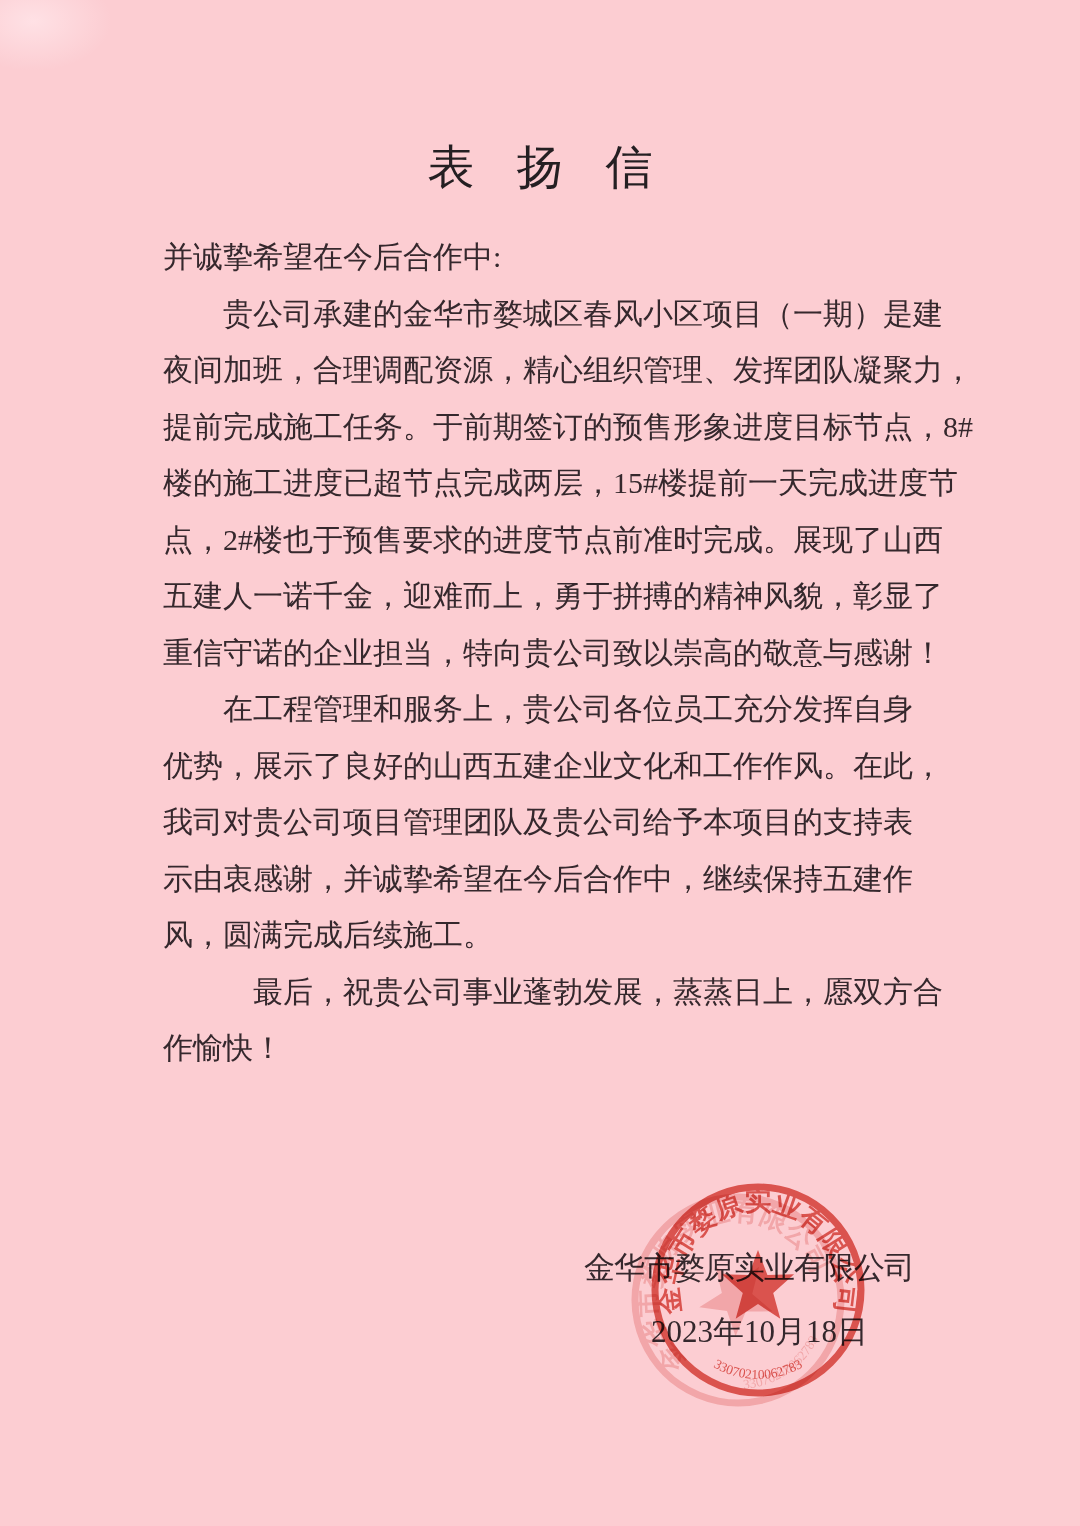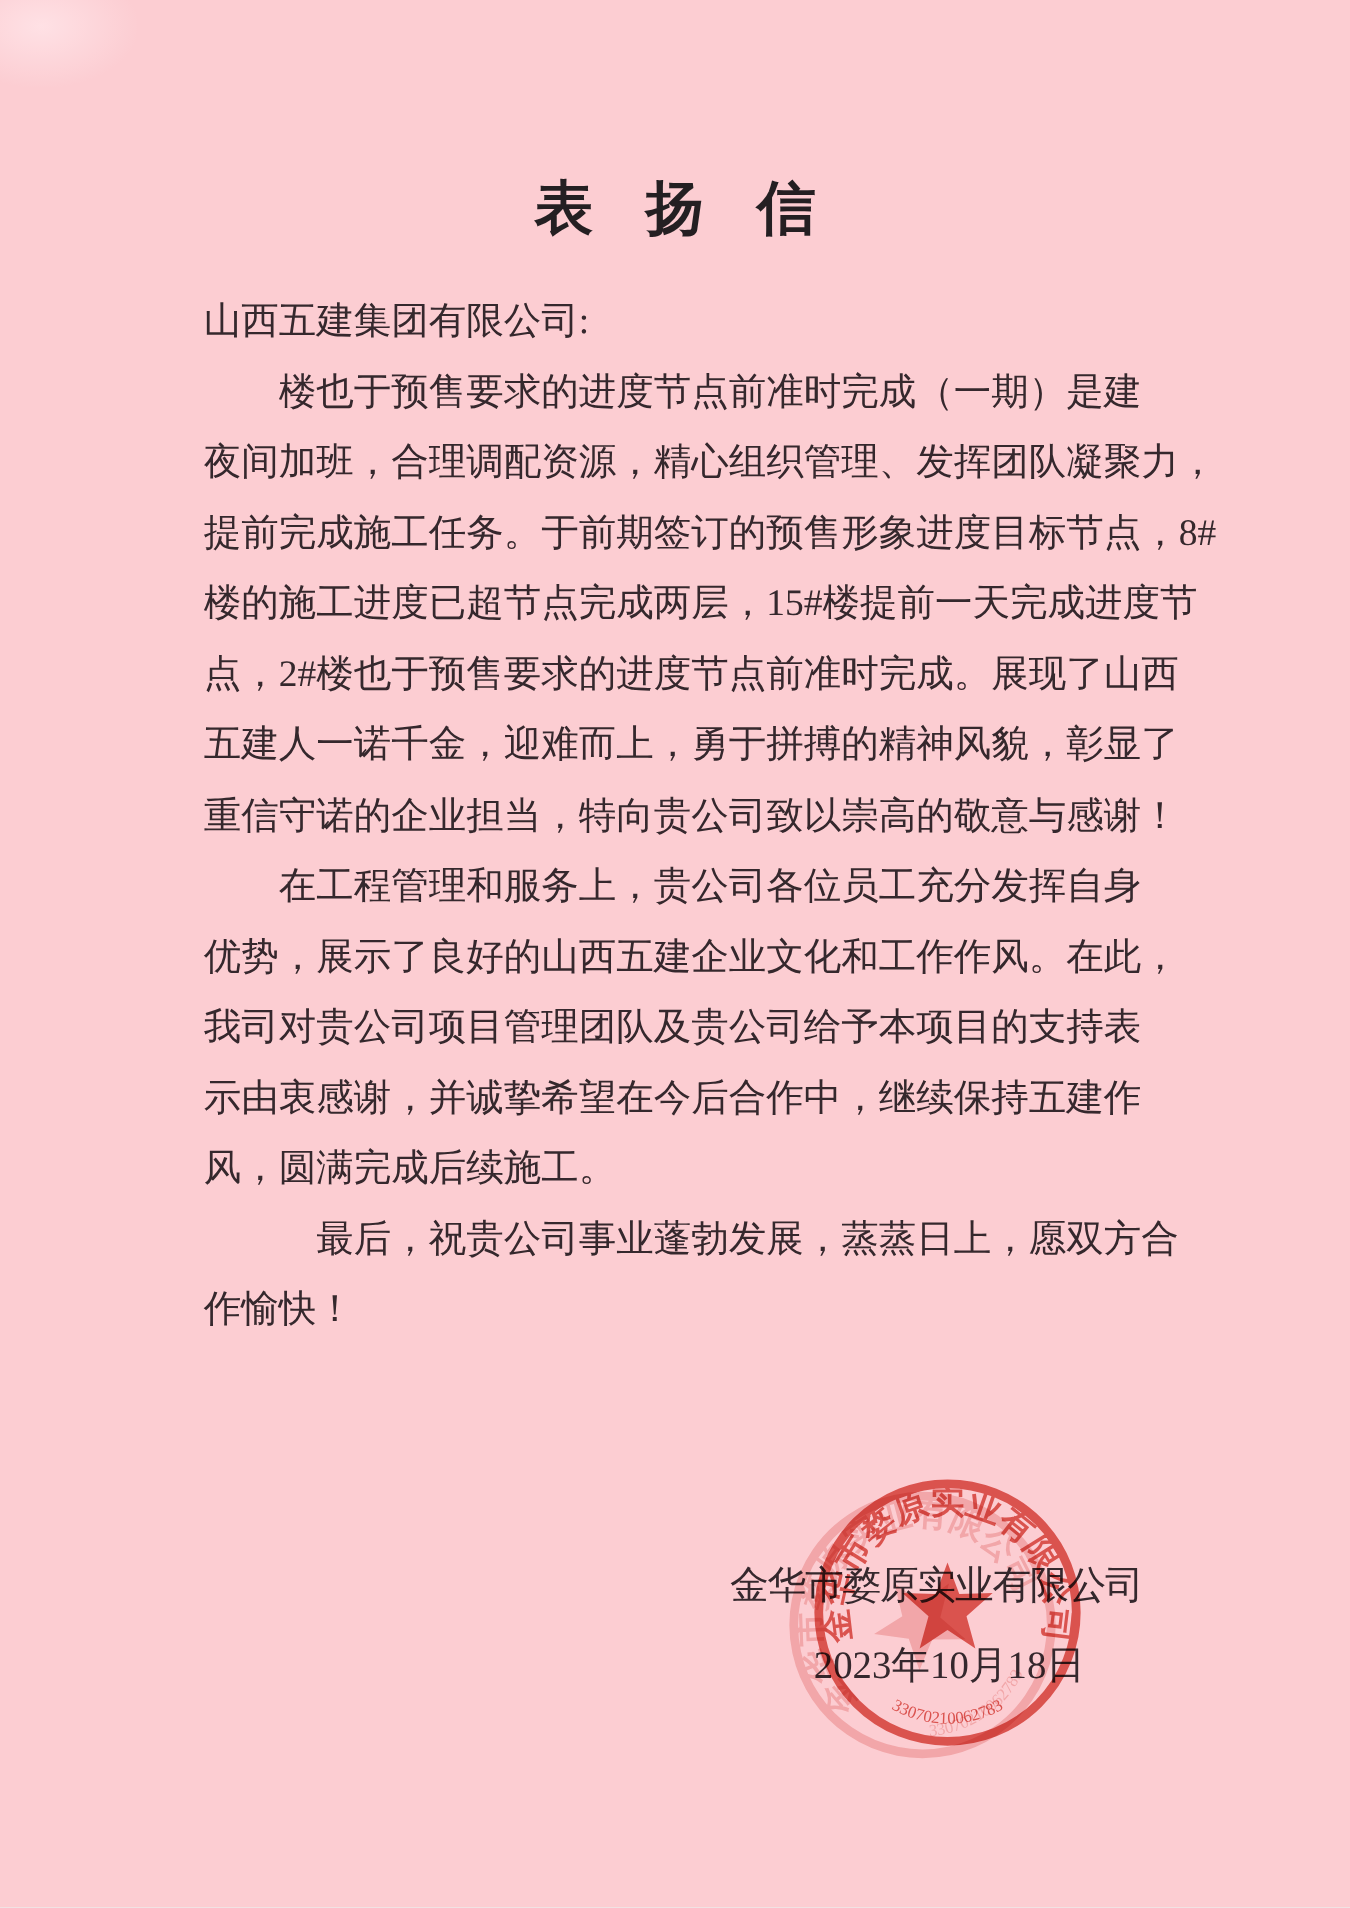--- a/index.html
+++ b/index.html
@@ -15,21 +15,21 @@
   .page::before{
     content:"";
     position:absolute; left:0; top:0; width:110px; height:70px;
     background:radial-gradient(ellipse at 30% 30%, rgba(255,226,230,.95), rgba(255,226,230,0) 72%);
     pointer-events:none;
   }
   .title {
     position:absolute; top:141px; left:0; width:100%;
     box-sizing:border-box;
     text-align:center;
-    font-size:47px; line-height:52px; font-weight:bold;
+    font-size:47px; line-height:52px; font-weight:normal;
     letter-spacing:42px; padding-left:42px;
     color:#241f22;
   }
   .letter-body {
     position:absolute; left:163px; top:229px; width:770px;
     font-size:30px; line-height:56.5px;
   }
   .line { white-space:nowrap; height:56.5px; }
   .ind2 { text-indent:2em; }
   .ind3 { text-indent:3em; }
@@ -51,22 +51,22 @@
   .seal text { font-family:"Liberation Serif","DejaVu Serif",serif; }
 </style>
 </head>
 <body>
 
 <div class="page">
 
   <div class="title">表扬信</div>
 
   <div class="letter-body">
-    <div class="line">山西五建集团有限公司:</div>
-    <div class="line ind2">楼也于预售要求的进度节点前准时完成（一期）是建</div>
+    <div class="line">并诚挚希望在今后合作中:</div>
+    <div class="line ind2">贵公司承建的金华市婺城区春风小区项目（一期）是建</div>
     <div class="line">夜间加班，合理调配资源，精心组织管理、发挥团队凝聚力，</div>
     <div class="line">提前完成施工任务。于前期签订的预售形象进度目标节点，8#</div>
     <div class="line">楼的施工进度已超节点完成两层，15#楼提前一天完成进度节</div>
     <div class="line">点，2#楼也于预售要求的进度节点前准时完成。展现了山西</div>
     <div class="line">五建人一诺千金，迎难而上，勇于拼搏的精神风貌，彰显了</div>
     <div class="line">重信守诺的企业担当，特向贵公司致以崇高的敬意与感谢！</div>
     <div class="line ind2">在工程管理和服务上，贵公司各位员工充分发挥自身</div>
     <div class="line">优势，展示了良好的山西五建企业文化和工作作风。在此，</div>
     <div class="line">我司对贵公司项目管理团队及贵公司给予本项目的支持表</div>
     <div class="line">示由衷感谢，并诚挚希望在今后合作中，继续保持五建作</div>

